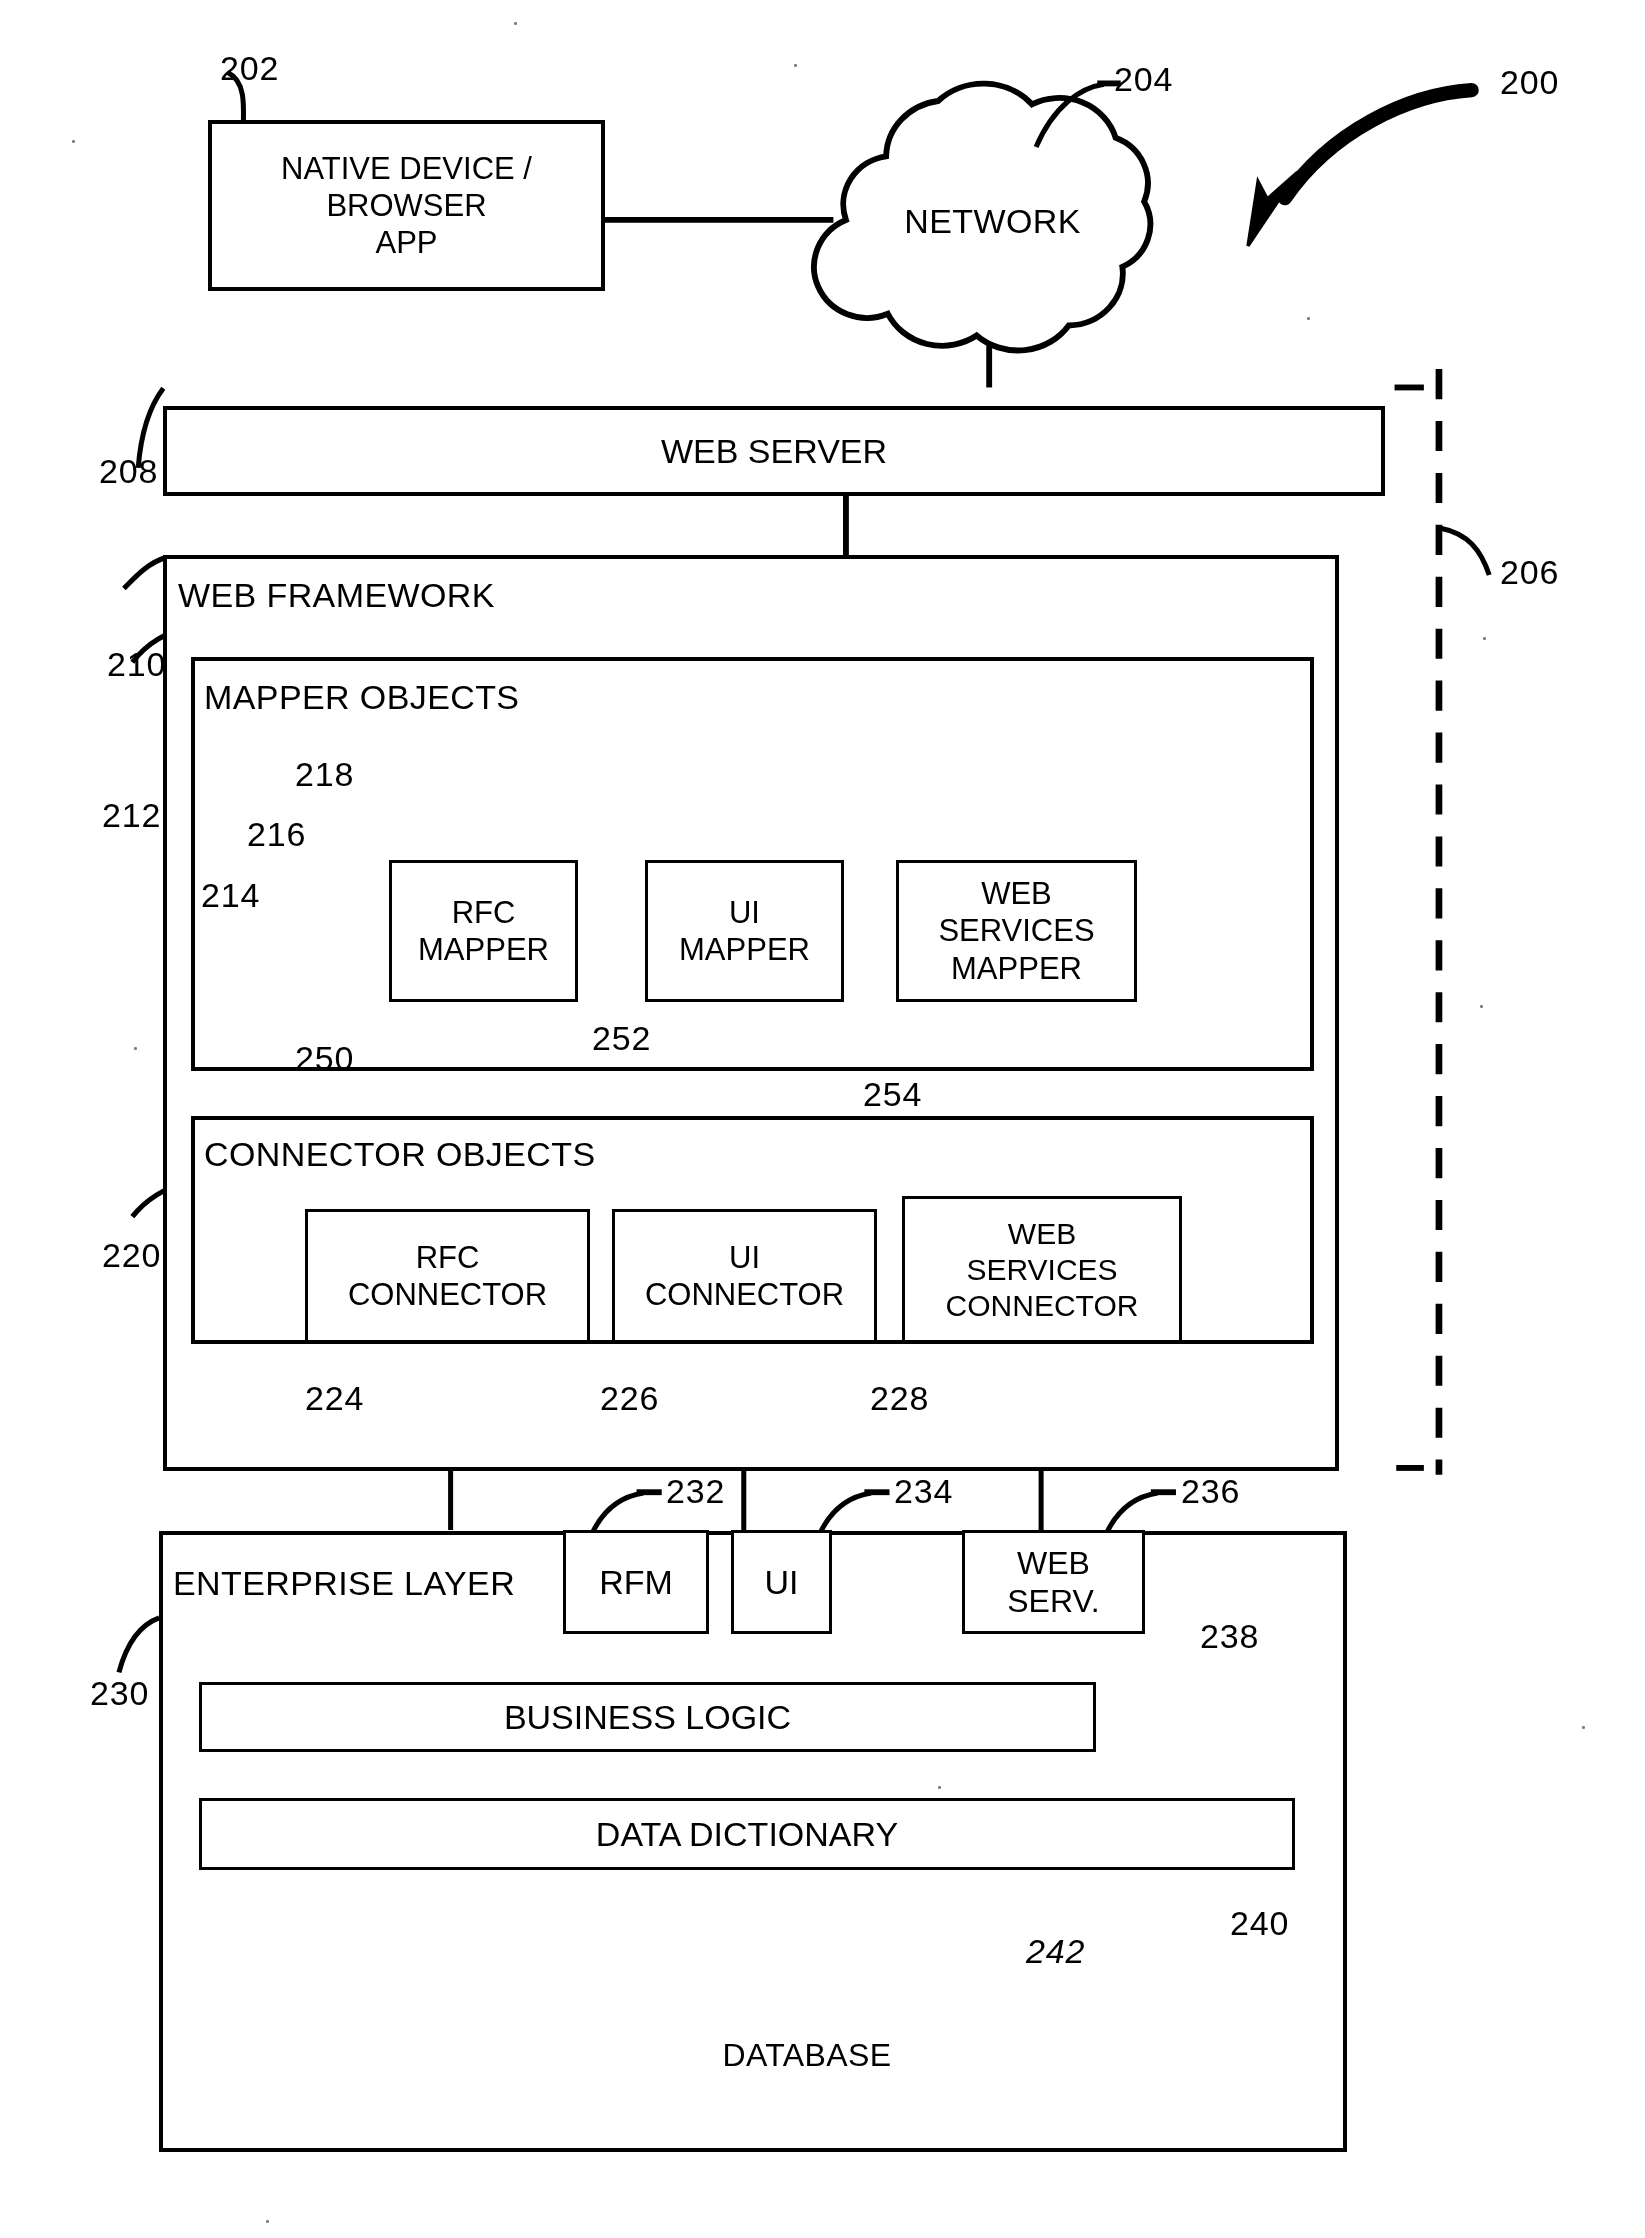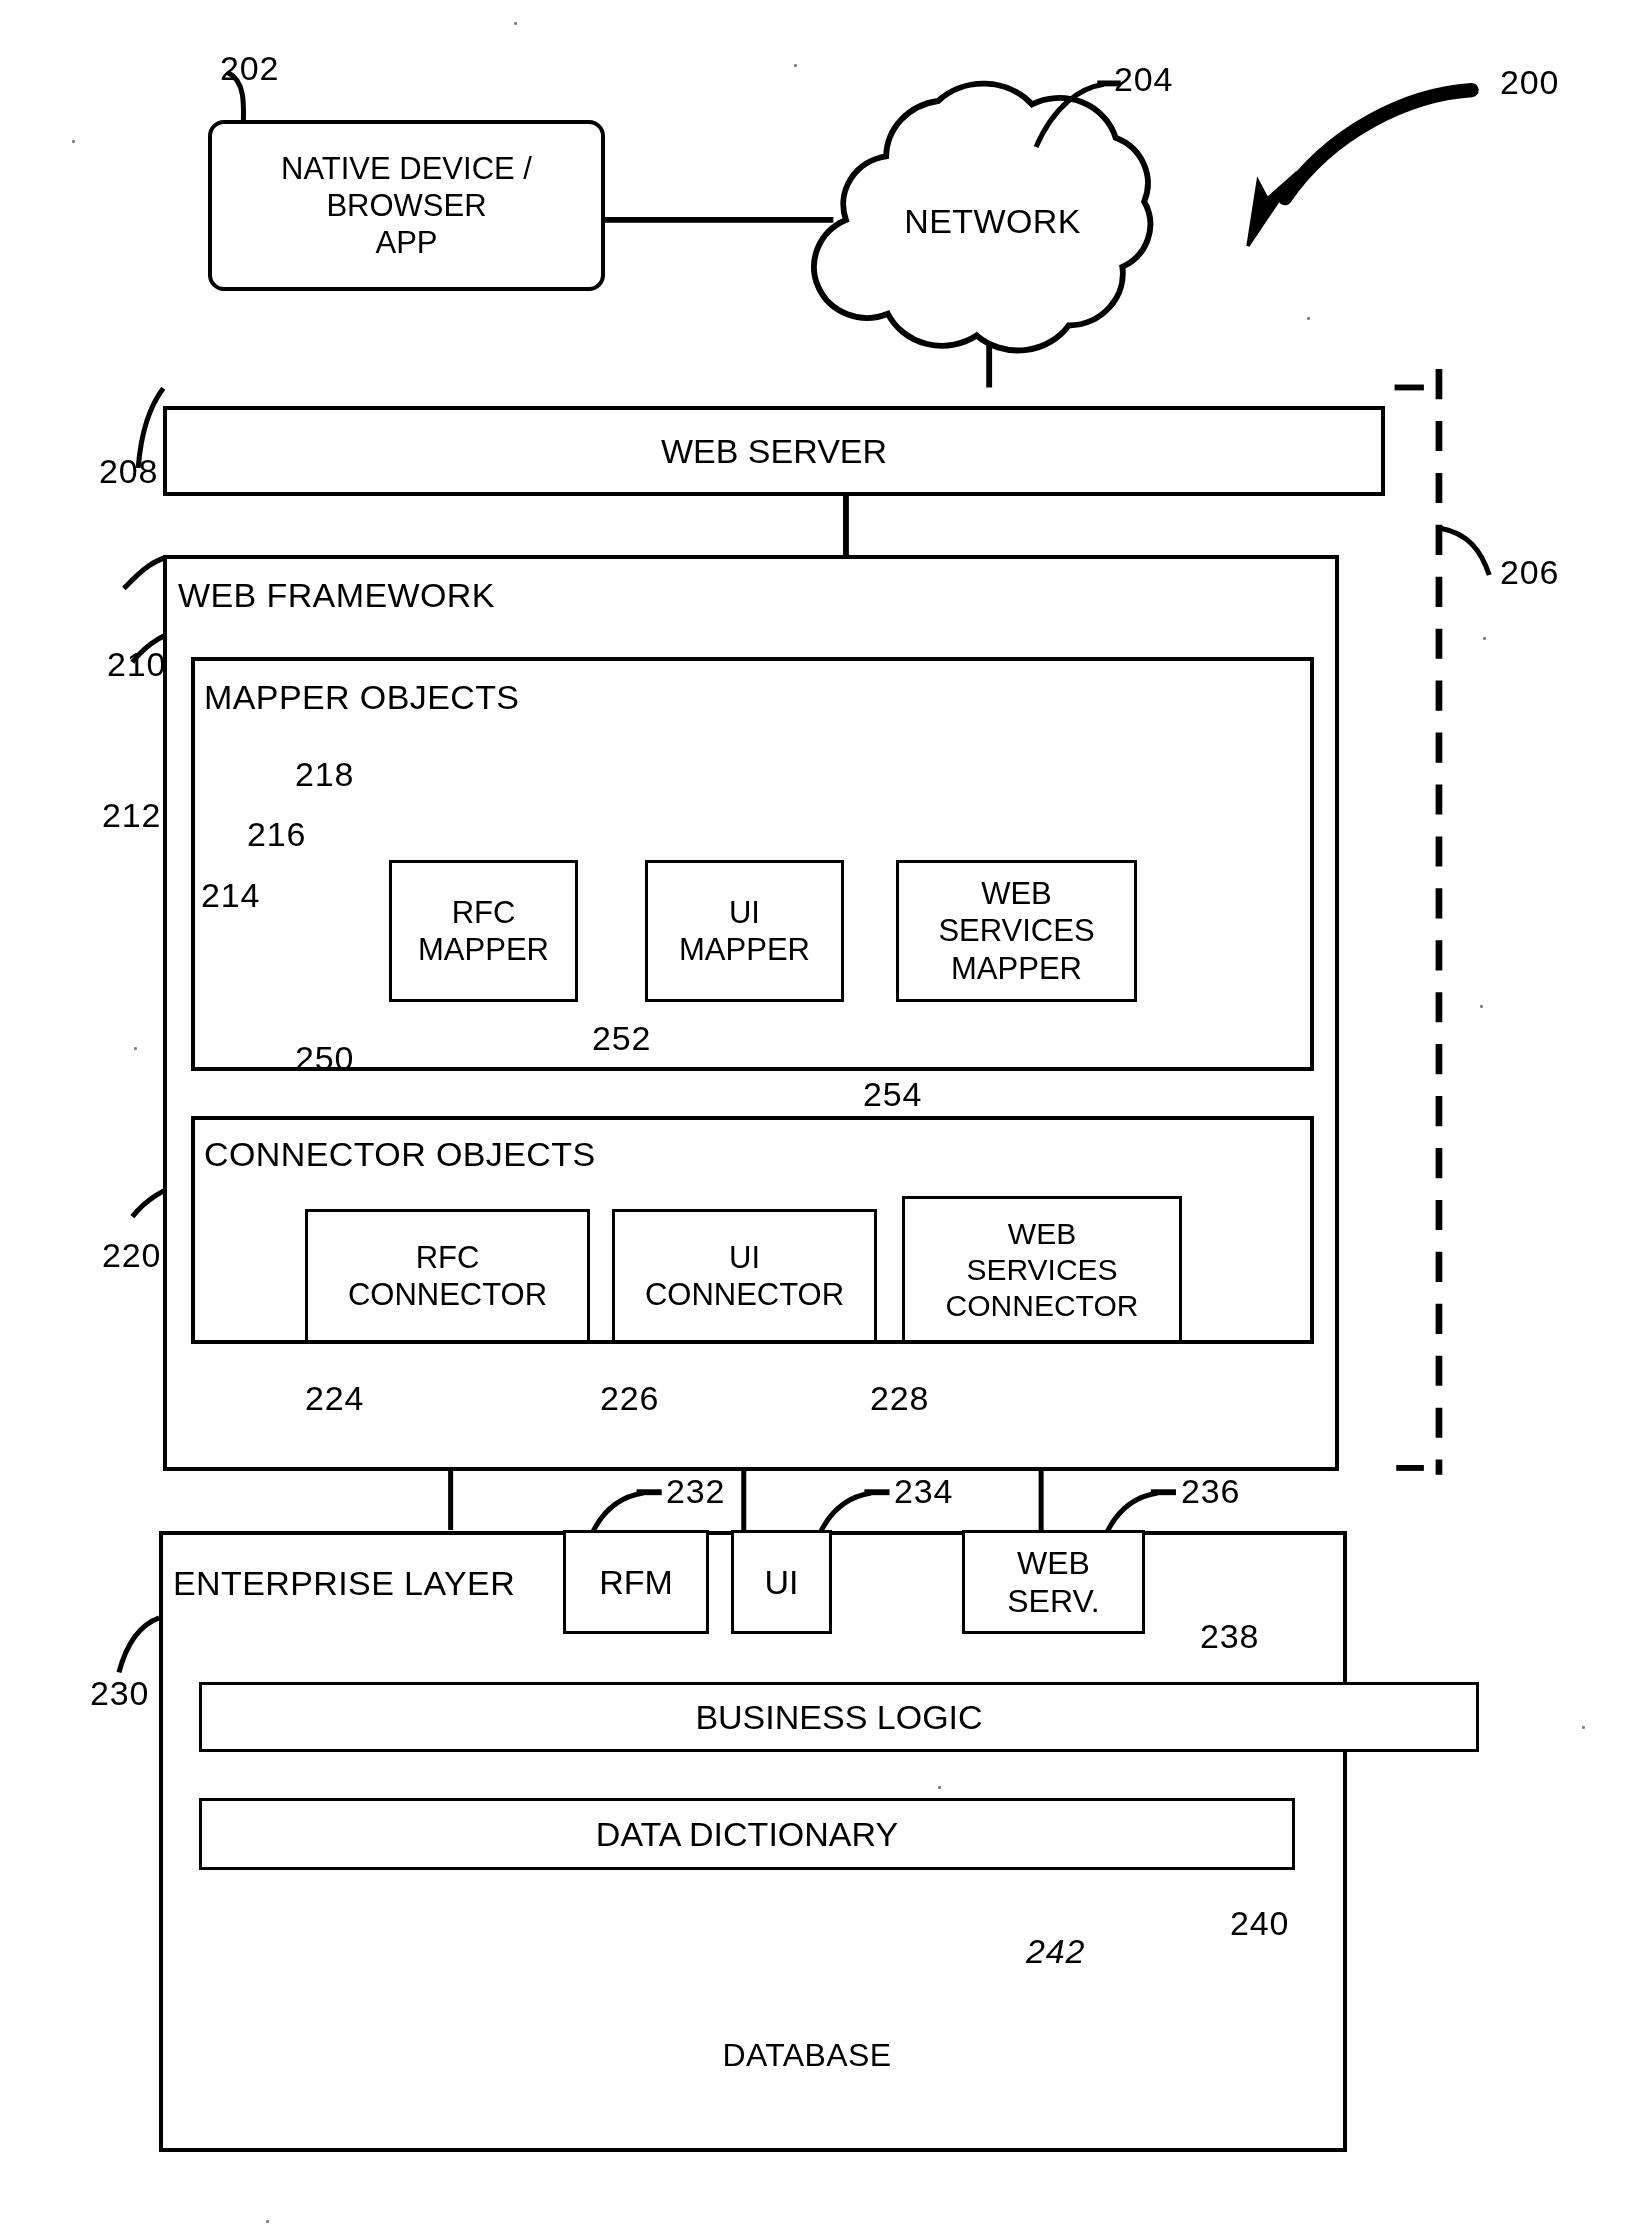--- a/index.html
+++ b/index.html
@@ -148,21 +148,21 @@
 
       <rect x="510" y="875" width="1048" height="288" stroke="#000" stroke-width="6" fill="#fff"></rect>
       <rect x="455" y="947" width="1048" height="288" stroke="#000" stroke-width="6" fill="#fff"></rect>
       <rect x="400" y="1018" width="1048" height="192" stroke="#000" stroke-width="6" fill="#fff"></rect>
     </g>
   </svg>
 
   <div class="ref" style="left:1500px;top:63px;">200</div>
 
   <div class="ref" style="left:220px;top:49px;">202</div>
-  <div class="box" style="left:208px;top:120px;width:397px;height:171px;border-radius:16px;">
+  <div class="box" style="left:208px;top:120px;width:397px;height:171px;">
     <div class="txt-inner" style="white-space:pre-line;">NATIVE DEVICE /
 BROWSER
 APP</div>
   </div>
 
   <div class="ref" style="left:1114px;top:60px;">204</div>
   <div class="lbl" style="left:896px;top:201px;width:193px;text-align:center;font-size:34px;">NETWORK</div>
 
   <div class="ref" style="left:1500px;top:553px;">206</div>
 
@@ -236,21 +236,21 @@
   </div>
   <div class="box thin" style="left:731px;top:1530px;width:101px;height:104px;">
     <div class="txt-inner" style="font-size:34px;">UI</div>
   </div>
   <div class="box thin" style="left:962px;top:1530px;width:183px;height:104px;">
     <div class="txt-inner" style="white-space:pre-line;font-size:32px;">WEB
 SERV.</div>
   </div>
 
   <div class="ref" style="left:1200px;top:1617px;">238</div>
-  <div class="box thin" style="left:199px;top:1682px;width:1280px;height:70px;padding-left:47px;">
+  <div class="box thin" style="left:199px;top:1682px;width:897px;height:70px;padding-left:47px;">
     <div class="txt-inner" style="font-size:34px;">BUSINESS LOGIC</div>
   </div>
 
   <div class="ref" style="left:1230px;top:1904px;">240</div>
   <div class="box thin" style="left:199px;top:1798px;width:1096px;height:72px;">
     <div class="txt-inner" style="font-size:34px;">DATA DICTIONARY</div>
   </div>
 
   <div class="ref" style="left:1026px;top:1932px;font-style:italic;">242</div>
   <div class="lbl" style="left:694px;top:2036px;width:226px;text-align:center;font-size:32px;">DATABASE</div>

